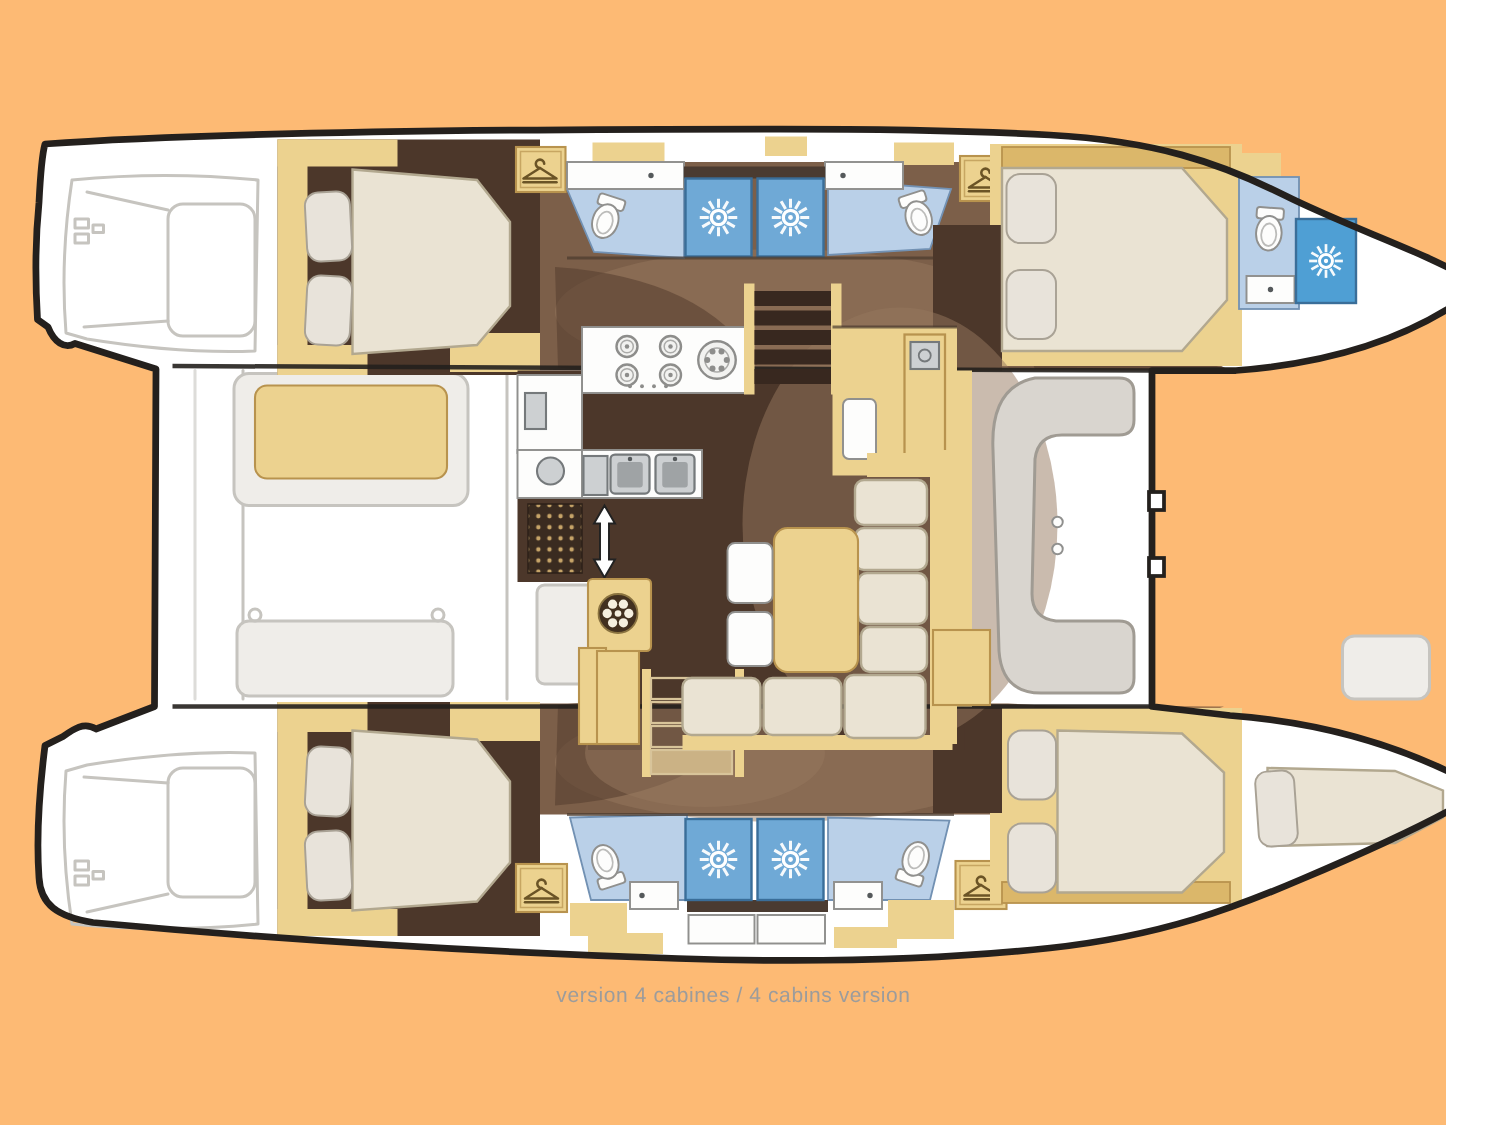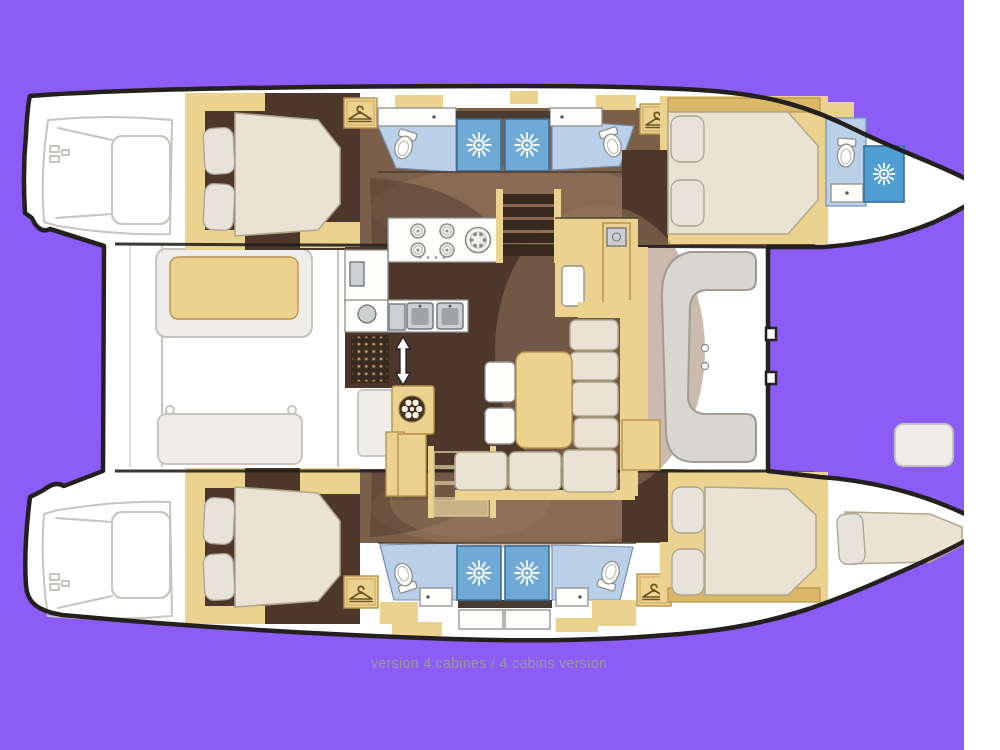--- a/index.html
+++ b/index.html
@@ -1,16 +1,16 @@
 <!DOCTYPE html>
 <html style="--outline: #24201d; --sketch: #c6c4bf; --sketch-fill: #efede9; --wood: #ecd28f; --wood-dark: #b8934e; --wood-deep: #dbb76a; --floor-dark: #4c372a; --floor-mid: #7c5f49; --floor-light: #96785e; --shadow: #533c2d; --bed: #eae3d3; --bed-border: #b2a88f; --pillow: #e8e3da; --pillow-border: #a9a295; --bath: #bad0e8; --bath-border: #7291b3; --shower: #6fa9d6; --shower-deep: #4f9fd4; --shower-border: #3a6e99; --fixture: #fdfdfc; --fixture-border: #90908e; --steel: #cdd0d2; --seat: #d9d5cf; --seat-border: #a09b93; --step: #38281f; --caption: #9c9c9c; --white: #ffffff;"><head>
 <meta charset="utf-8">
 <style>
   html,body{margin:0;padding:0;background:#fff;}
-  .page{width:964px;height:750px;position:relative;background:#8b5cf6;overflow:hidden;
+  .page{width:964px;height:750px;position:relative;background:#fdba74;overflow:hidden;
         font-family:"Liberation Sans", sans-serif;}
   svg{display:block}
   .hull-fill{fill:var(--white);stroke:none}
   .hull-stroke{fill:none;stroke:var(--outline);stroke-width:4.5;stroke-linejoin:round;stroke-linecap:round}
   .wall{stroke:var(--outline);stroke-width:3;fill:none;opacity:.9}
   .wall-thin{stroke:#4a3a2e;stroke-width:2;fill:none;opacity:.7}
   .wood{fill:var(--wood);stroke:var(--wood-dark);stroke-width:1.4}
   .woodn{fill:var(--wood);stroke:none}
   .wooddeep{fill:var(--wood-deep);stroke:var(--wood-dark);stroke-width:1.2}
   .dark{fill:var(--floor-dark);stroke:none}

